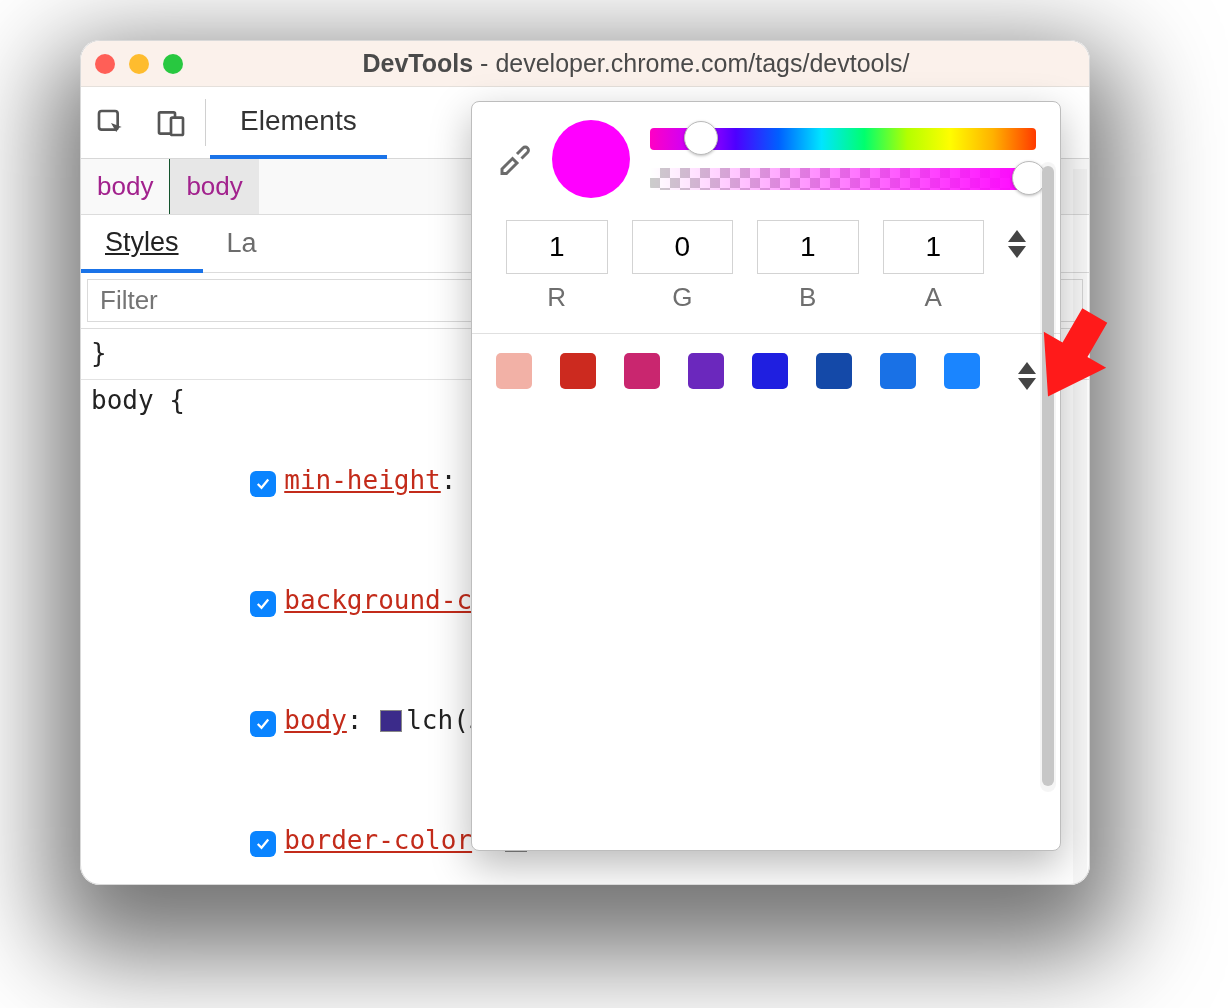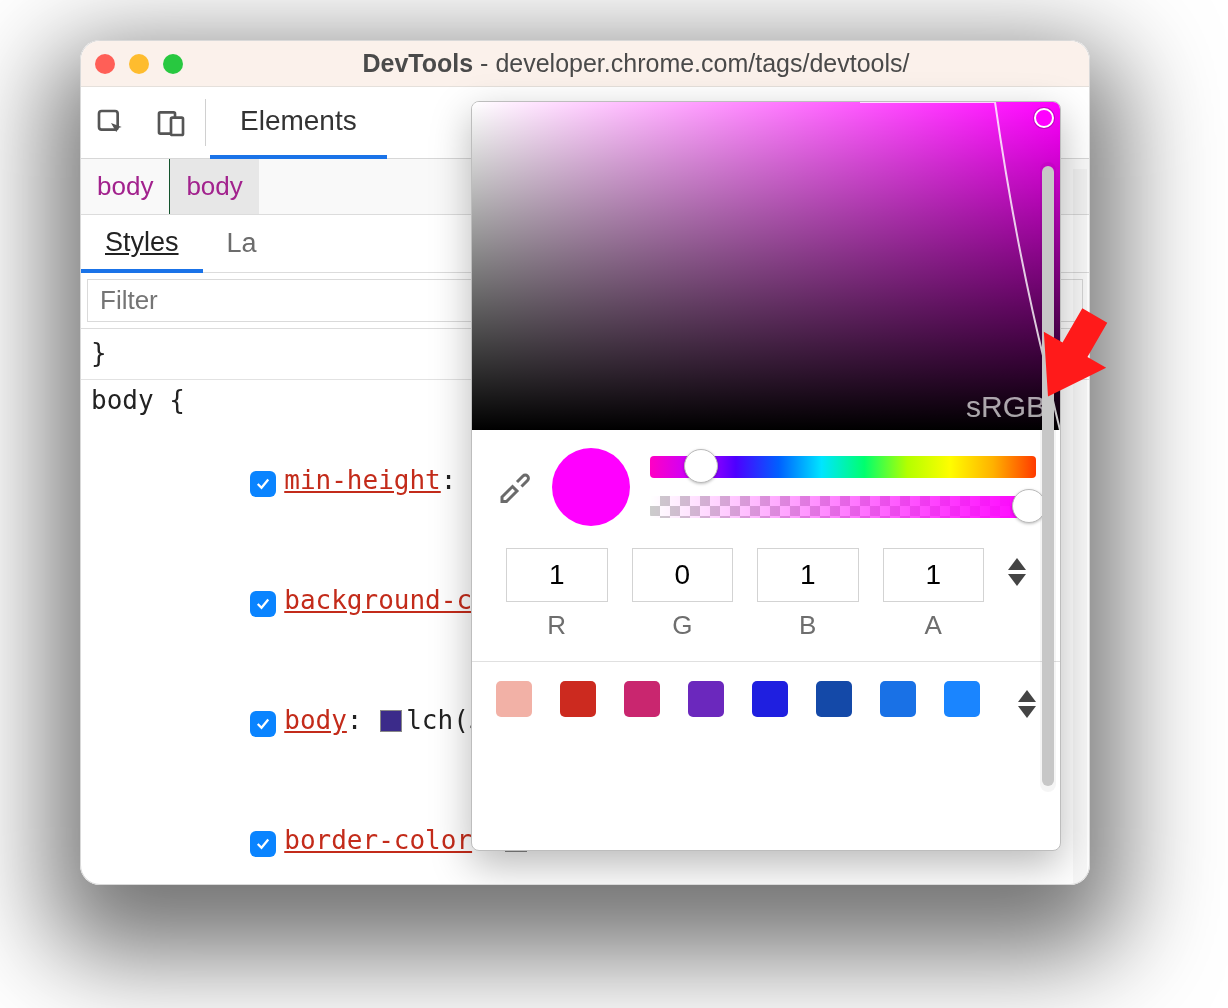--- a/index.html
+++ b/index.html
@@ -233,27 +233,20 @@
         <span class="chk"><svg viewBox="0 0 24 24">
               <path d="M5 12l5 5 9-11"></path>
             </svg></span><span class="prop">border-color</span>:<span class="expander">▸</span><span class="sw" style="background:#2ecc40"></span><span class="val">ok</span>
       </div>
 
     </div>
 
   </div>
 
   <div class="picker">
-    <div class="spectrum">
-      <svg class="gamut-line" viewBox="0 0 200 328" preserveAspectRatio="none">
-        <path d="M0 0 L135 0 Q155 140 185 262 Q193 300 200 328" stroke="rgba(255,255,255,.8)" stroke-width="2" fill="none"></path>
-      </svg>
-      <div class="pick-dot"></div>
-      <div class="srgb-label">sRGB</div>
-    </div>
 
     <div class="controls">
       <div class="eyedrop">
         <svg viewBox="0 0 24 24">
             <path d="M4 20 l7-7 3 3 -7 7 H4 z M14 10 l4-4 a2 2 0 0 1 3 3 l-4 4"></path>
           </svg>
       </div>
       <div class="swatch-big"></div>
       <div class="sliders">
         <div class="hue">

